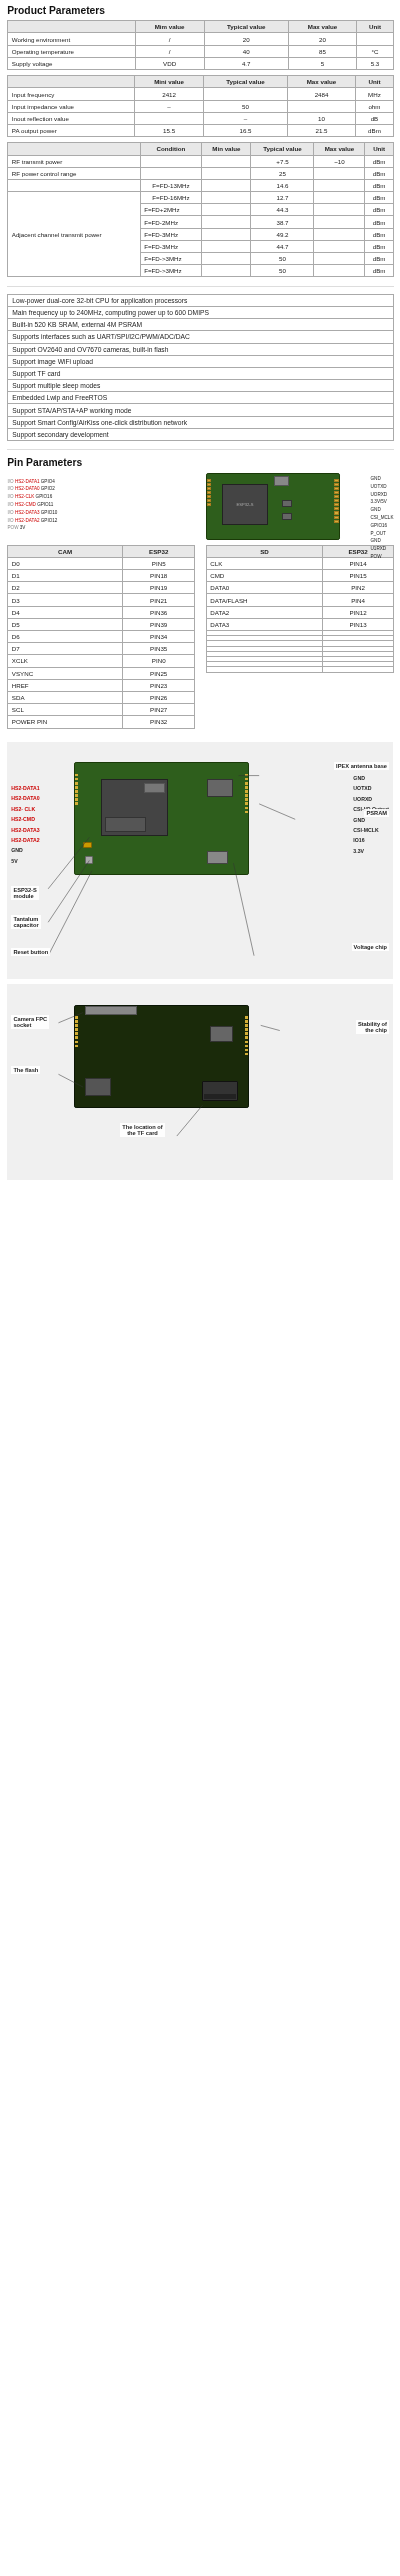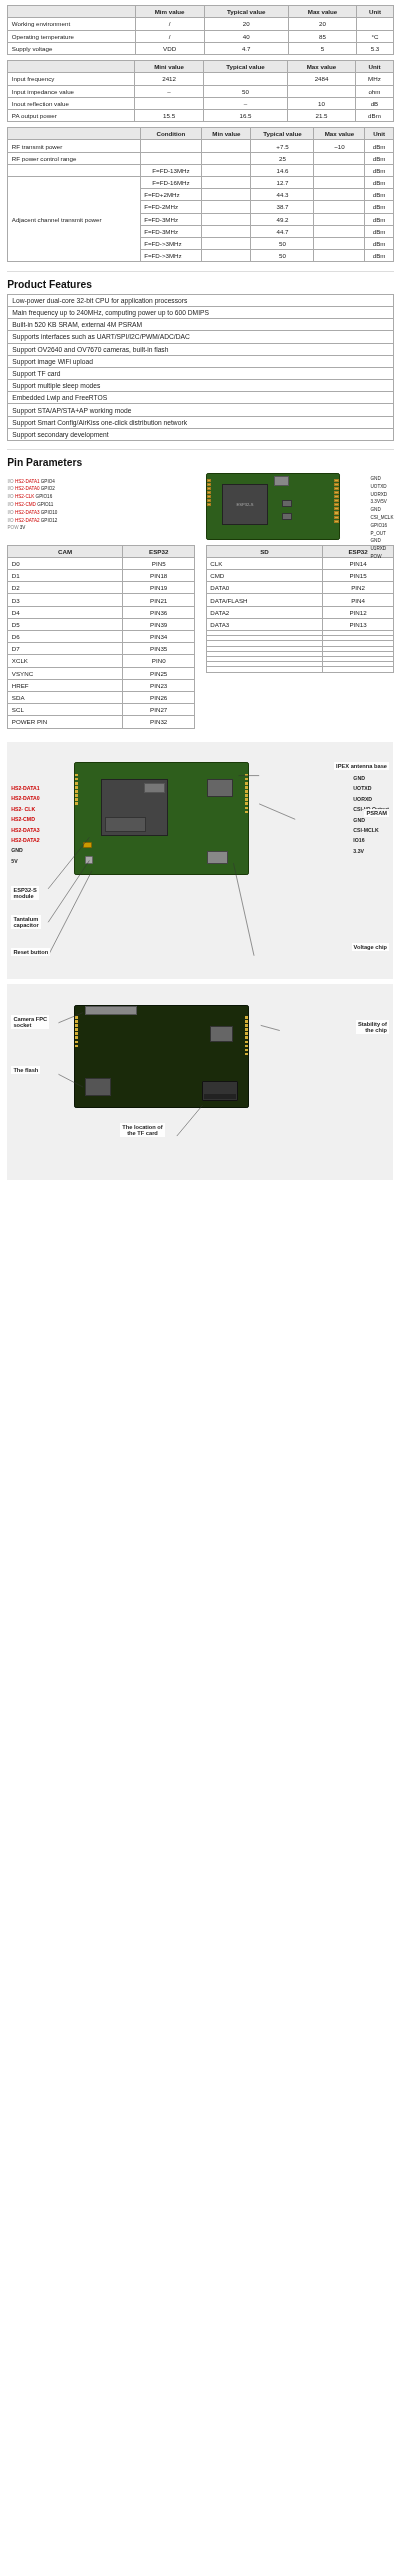--- a/index.html
+++ b/index.html
@@ -70,20 +70,21 @@
       border-top: 1px solid #ddd;
       margin: 7.2px 0;
     }
   </style>
 </head>
 <body>
 
 <div class="page">
 
   <div class="section">
+    <h2>Product Parameters</h2>
 
     <table>
       <thead>
         <tr>
           <th></th>
           <th>Mim value</th>
           <th>Typical value</th>
           <th>Max value</th>
           <th>Unit</th>
         </tr>
@@ -241,21 +242,20 @@
           <td></td>
           <td>dBm</td>
         </tr>
       </tbody>
     </table>
   </div>
 
   <hr class="divider">
 
   <div class="section">
-    <h2>Product Features</h2>
     <div class="feature-list">
       <div>Low-power dual-core 32-bit CPU for application processors</div>
       <div>Main frequency up to 240MHz, computing power up to 600 DMIPS</div>
       <div>Built-in 520 KB SRAM, external 4M PSRAM</div>
       <div>Supports interfaces such as UART/SPI/I2C/PWM/ADC/DAC</div>
       <div>Support OV2640 and OV7670 cameras, built-in flash</div>
       <div>Support image WiFi upload</div>
       <div>Support TF card</div>
       <div>Support multiple sleep modes</div>
       <div>Embedded Lwip and FreeRTOS</div>

